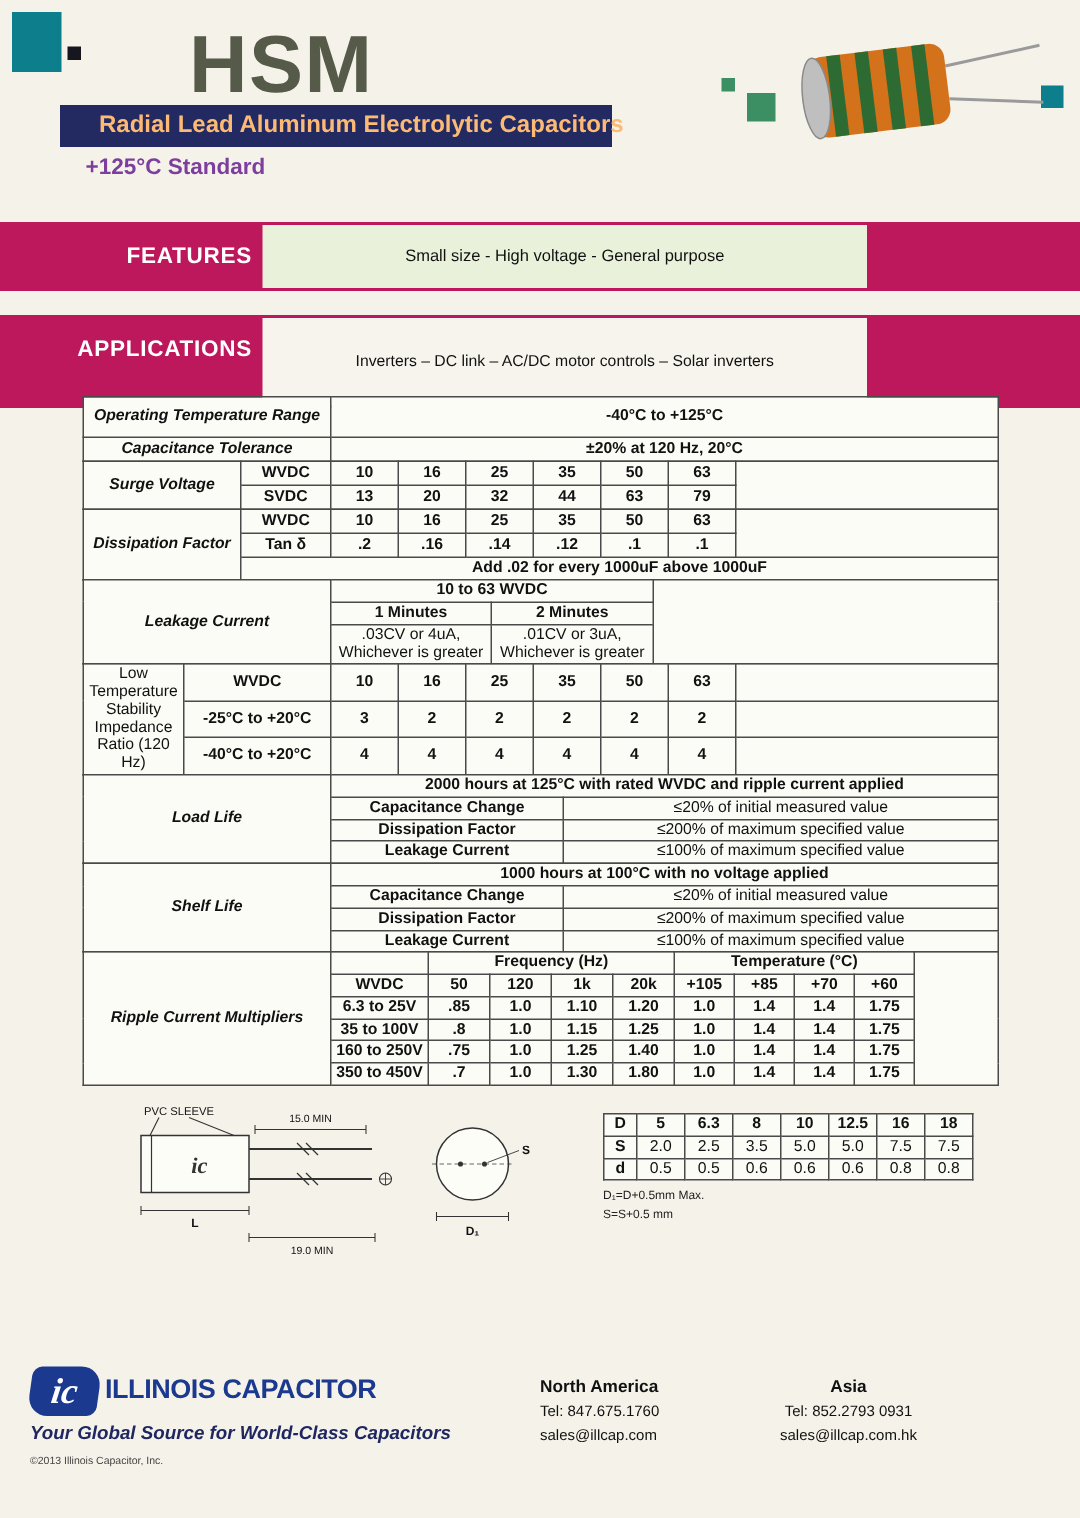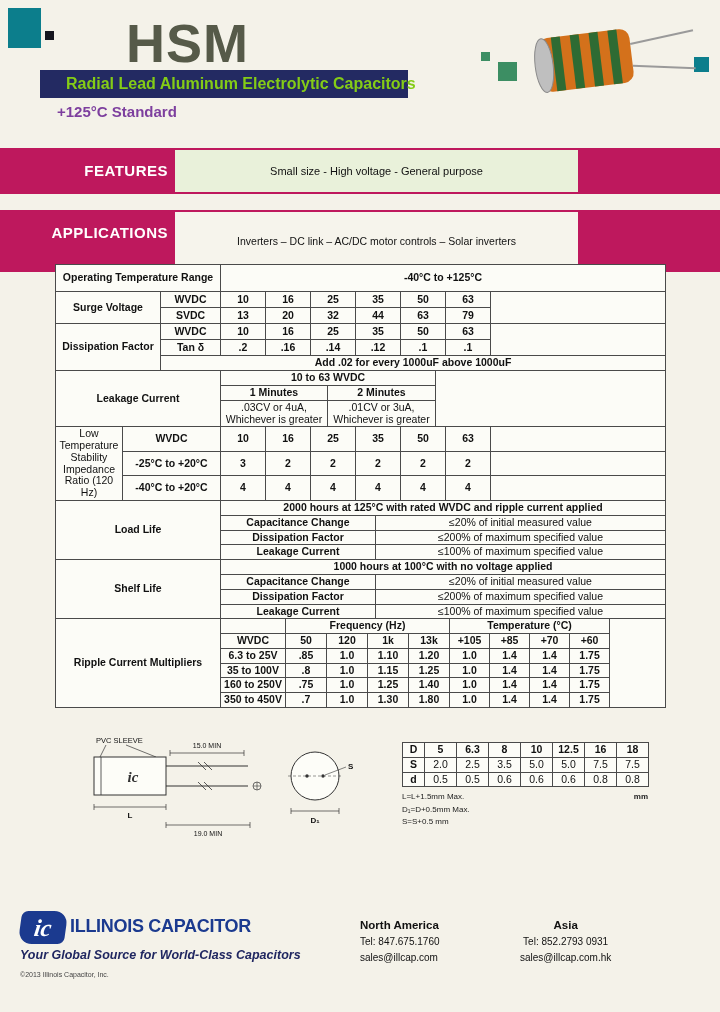--- a/index.html
+++ b/index.html
@@ -4,21 +4,21 @@
 <style>
   * { margin:0; padding:0; box-sizing:border-box; }
   html,body { width:720px; height:1012px; }
   body { background:#f4f2e9; font-family:"Liberation Sans", sans-serif; position:relative; overflow:hidden; color:#111; }
   .abs { position:absolute; }
 
   
   .teal-sq { left:8px; top:8px; width:33px; height:40px; background:#0c7e8c; }
   .dark-sq { left:45px; top:31px; width:9px; height:9px; background:#16161f; }
   .hsm { left:126px; top:12px; font-size:54px; font-weight:bold; color:#565a49; letter-spacing:1px; }
-  .banner { left:40px; top:70px; width:368px; height:28px; background:#232a62; color:#84cc16; font-size:16px; font-weight:bold; line-height:28px; padding-left:26px; white-space:nowrap; }
+  .banner { left:40px; top:70px; width:368px; height:28px; background:#232a62; color:#fdba74; font-size:16px; font-weight:bold; line-height:28px; padding-left:26px; white-space:nowrap; }
   .green-sq-sm { left:481px; top:52px; width:9px; height:9px; background:#3c8e63; }
   .green-sq { left:498px; top:62px; width:19px; height:19px; background:#3c8e63; }
   .teal-sq2 { left:694px; top:57px; width:15px; height:15px; background:#0c7e8c; }
   .subtitle { left:57px; top:103px; color:#7d3f9e; font-size:15px; font-weight:bold; }
 
   
   .band { position:absolute; left:0; width:720px; background:#be185d; }
   .band-features { top:148px; height:46px; }
   .band-apps { top:210px; height:62px; }
   .band-label { position:absolute; left:0; width:168px; text-align:right; color:#fff; font-weight:bold; font-size:15px; letter-spacing:.5px; top:14px; }
@@ -26,21 +26,21 @@
   .features-box { background:#e9f1da; }
   .apps-box { background:#f6f4ec; font-size:10.5px; }
 
   
   .specs { position:absolute; left:55px; top:264px; width:610px; }
   table.t { border-collapse:collapse; width:610px; table-layout:fixed; }
   .specs table.t + table.t { margin-top:-1px; }
   table.t td { border:1px solid #4a4a4a; background:#fcfcf7; text-align:center; vertical-align:middle; font-size:10.5px; padding:1px 2px; line-height:1.12; }
   td.g { background:#d3e2c0; }
   td.b, .b { font-weight:bold; }
-  td.lbl { font-size:11px; font-weight:bold; }
+  td.lbl { font-size:11px; font-weight:bold;font-style:italic; }
   td.lft { text-align:left; padding-left:6px; }
   td.sm { font-size:8px; line-height:1.15; white-space:pre-line;margin-top:10px; }
   td.tiny { font-size:7.5px; line-height:1.15; }
   td.note { font-size:9.5px; padding-right:40px;font-weight:bold; }
   td.req { font-size:9.5px; }
 
   
   .dimt { width:246px !important; }
   .dimt td { font-size:9px; height:13px; padding:0 1px; }
   .dimnotes { margin-top:4px; font-size:8px; line-height:1.55; color:#222; }
@@ -98,20 +98,24 @@
   <table class="t">
     <colgroup>
         <col style="width:165px">
         <col style="width:445px">
       </colgroup>
     <tbody>
         <tr style="height:27px">
       <td class="lbl">Operating Temperature Range</td>
       <td class="b">-40°C to +125°C</td>
     </tr>
+    <tr style="height:16px">
+      <td class="lbl">Capacitance Tolerance</td>
+      <td class="b">±20% at 120 Hz, 20°C</td>
+    </tr>
   </tbody>
     </table>
 
   <table class="t">
     <colgroup>
         <col style="width:105px">
         <col style="width:60px">
         <col style="width:45px">
         <col style="width:45px">
         <col style="width:45px">
@@ -328,21 +332,21 @@
       <td class="g"></td>
       <td class="g b" colspan="4">Frequency (Hz)</td>
       <td class="g b" colspan="4">Temperature (°C)</td>
       <td class="g" rowspan="6"></td>
     </tr>
     <tr style="height:14px">
       <td class="g b">WVDC</td>
       <td class="g b">50</td>
       <td class="g b">120</td>
       <td class="g b">1k</td>
-      <td class="g b">13k</td>
+      <td class="g b">20k</td>
       <td class="g b">+105</td>
       <td class="g b">+85</td>
       <td class="g b">+70</td>
       <td class="g b">+60</td>
     </tr>
     <tr style="height:13px">
       <td class="g b">6.3 to 25V</td>
       <td class="b">.85</td>
       <td class="b">1.0</td>
       <td class="b">1.10</td>
@@ -473,24 +477,20 @@
       <td>0.5</td>
       <td>0.6</td>
       <td>0.6</td>
       <td>0.6</td>
       <td>0.8</td>
       <td>0.8</td>
     </tr>
   </tbody>
     </table>
   <div class="dimnotes">
-    <div class="dn-row">
-      <span>L=L+1.5mm Max.</span>
-      <span class="b">mm</span>
-    </div>
     <div>D₁=D+0.5mm Max.</div>
     <div>S=S+0.5 mm</div>
   </div>
 </div>
 
 <div class="abs ic-logo">
   <span>ic</span>
 </div>
 <div class="abs company">ILLINOIS CAPACITOR</div>
 <div class="abs tagline">Your Global Source for World-Class Capacitors</div>

